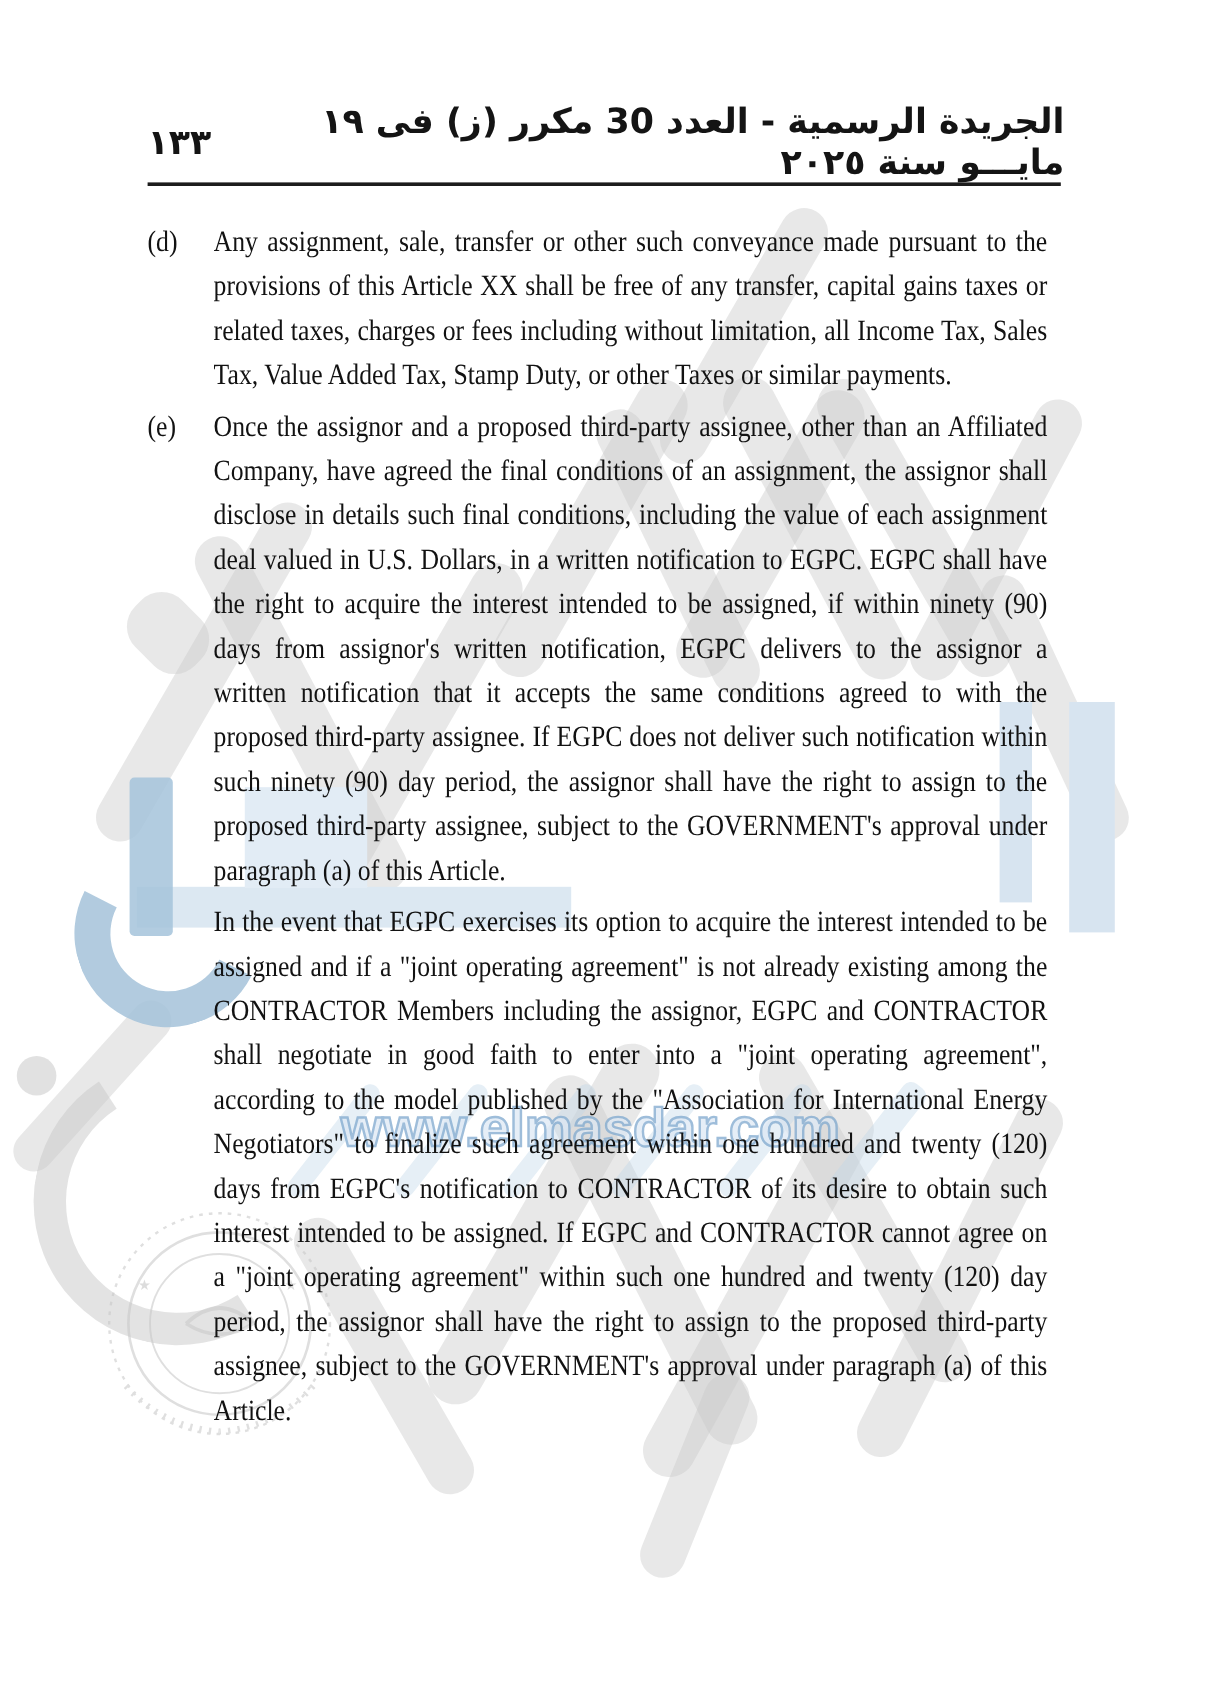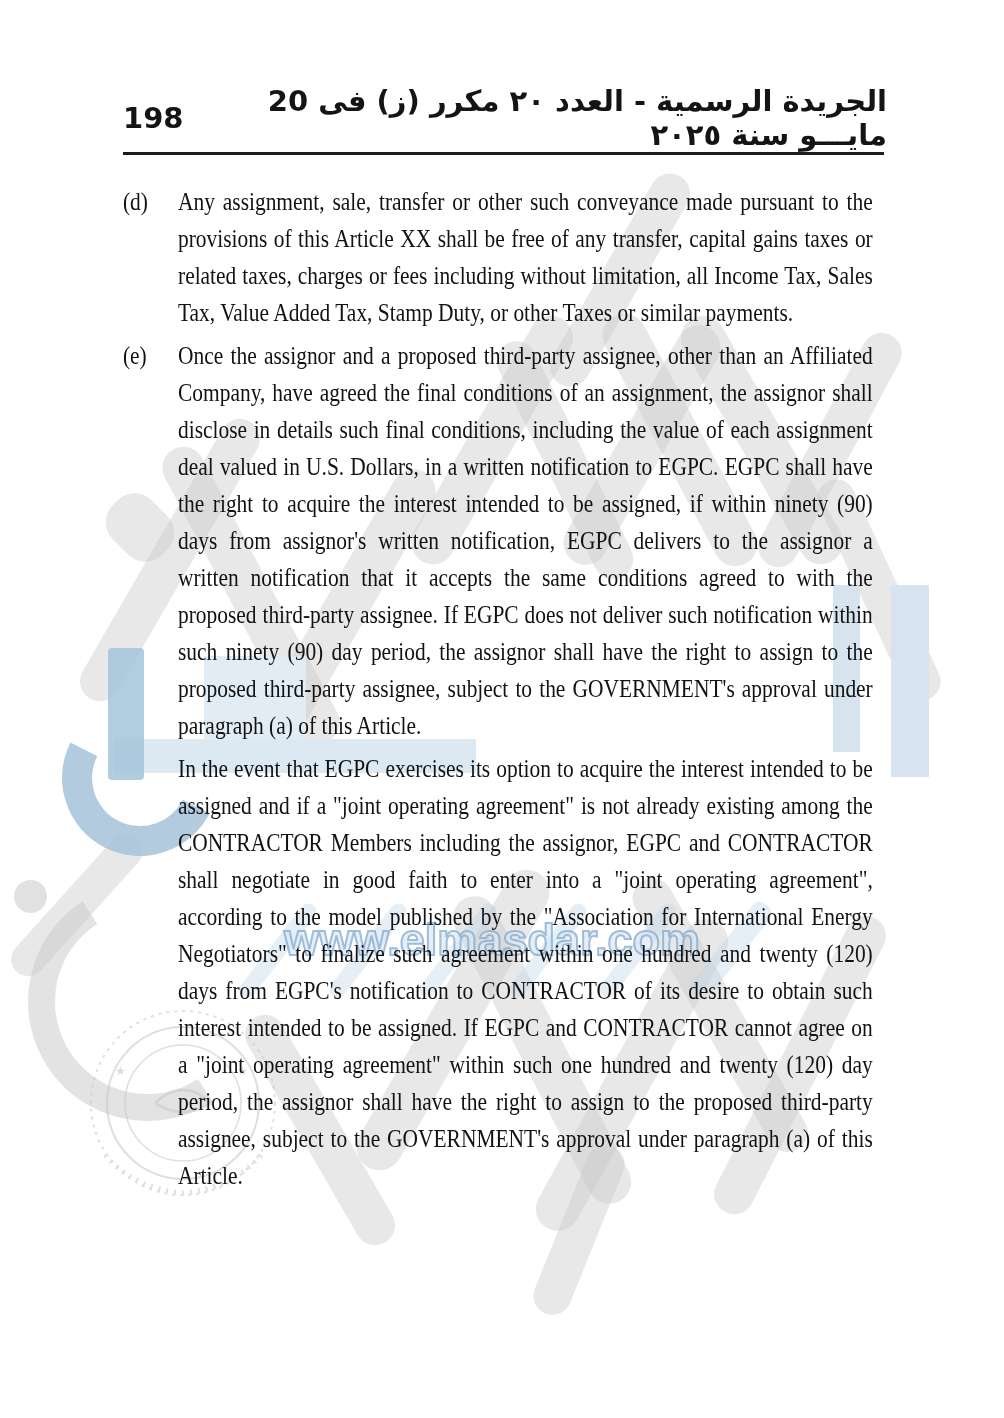--- a/index.html
+++ b/index.html
@@ -117,22 +117,22 @@
       <circle cx="98" cy="98" r="58" fill="none" stroke="#c6c6c6" stroke-width="1.6"></circle>
       <path d="M20,150 q30,34 78,38" fill="none" stroke="#c6c6c6" stroke-width="5" stroke-dasharray="2 6"></path>
       <path d="M176,150 q-30,34 -78,38" fill="none" stroke="#c6c6c6" stroke-width="5" stroke-dasharray="2 6"></path>
       <text x="30" y="70" font-size="12" fill="#c0c0c0">★</text>
       <text x="152" y="70" font-size="12" fill="#c0c0c0">★</text>
       <path d="M70,98 q28,-26 56,0 q-28,18 -56,0" fill="none" stroke="#c9c9c9" stroke-width="3"></path>
     </svg>
   </div>
 
   <div class="header">
-    <span>الجريدة الرسمية - العدد ٢٠ مكرر (ز) فى 20 مايـــو سنة ٢٠٢٥</span>
-    <span>198</span>
+    <span>الجريدة الرسمية - العدد 30 مكرر (ز) فى ١٩ مايـــو سنة ٢٠٢٥</span>
+    <span>١٣٣</span>
   </div>
   <div class="rule"></div>
 
   <div class="bodytext">
     <div class="para">
       <span class="marker">(d)</span>
       <span>Any assignment, sale, transfer or other such conveyance made pursuant to the provisions of this Article XX shall be free of any transfer, capital gains taxes or related taxes, charges or fees including without limitation, all Income Tax, Sales Tax, Value Added Tax, Stamp Duty, or other Taxes or similar payments.</span>
     </div>
     <div class="para">
       <span class="marker">(e)</span>

